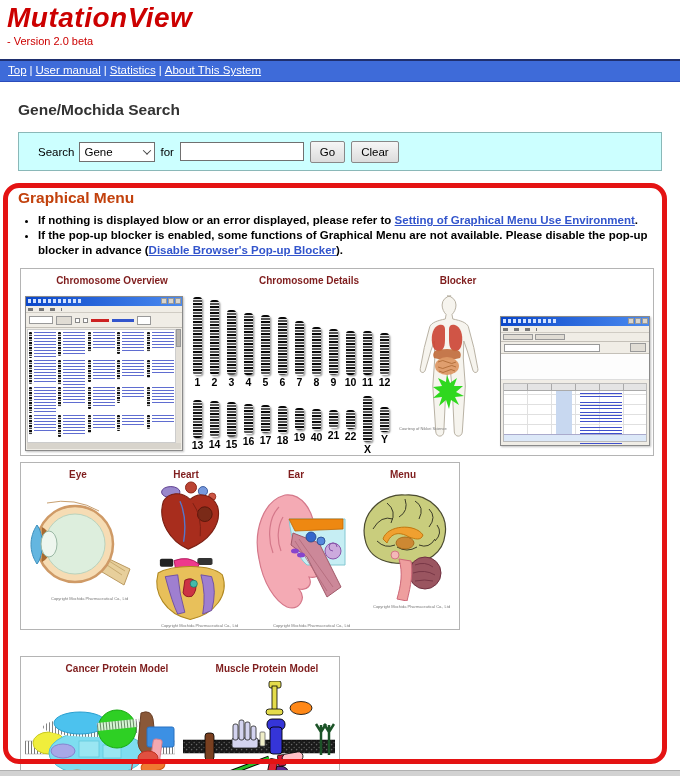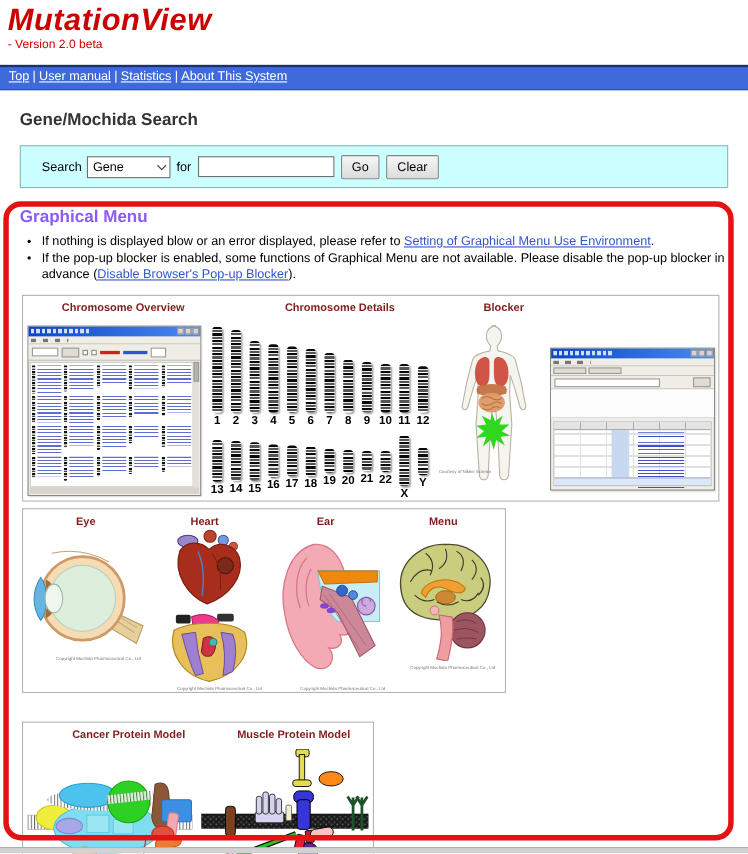--- a/index.html
+++ b/index.html
@@ -18,22 +18,22 @@
   
   .h2 { position:absolute; font-size:15.5px; font-weight:bold; color:#333; }
   #gd-heading { left:18px; top:101px; }
   .search-panel { position:absolute; left:18px; top:132px; width:644px; height:39px; background:#ccffff; border:1px solid #8ab8b8; display:flex; align-items:center; padding-left:19px; font-size:11.5px; }
   .sel { width:76px; height:20px; background:#fff; border:1px solid #707070; display:flex; align-items:center; justify-content:space-between; padding:0 4px; margin:0 5px; cursor:default; }
   .sel .chev { width:6px; height:6px; border-right:1.6px solid #444; border-bottom:1.6px solid #444; transform:rotate(45deg) translate(-1px,-1px); }
   .search-panel input { width:124px; height:19px; border:1px solid #707070; margin:0 6px 0 6px; font-size:11px; padding:0 3px; }
   .btn { height:22px; padding:0 9px; margin-right:6px; background:linear-gradient(#f6f6f6,#dcdcdc); border:1px solid #888; border-radius:2px; font-size:11.5px; font-family:"Liberation Sans",sans-serif; cursor:pointer; }
   
   .red-frame { position:absolute; left:3px; top:183px; width:664px; height:581px; border:5px solid #e41313; border-radius:16px; pointer-events:none; z-index:40; }
-  #gm-heading { left:18px; top:189px; color:#8b5cf6; }
-  .bullets { position:absolute; left:22px; top:213px; width:650px; font-size:11.5px; line-height:15px; }
+  #gm-heading { left:18px; top:189px; color:#c2410c; }
+  .bullets { position:absolute; left:22px; top:213px; width:650px; font-size:11.5px; line-height:15px;font-weight:bold; }
   .bullets ul { padding-left:16px; list-style:disc; }
   .lnk { color:#3355cc; text-decoration:underline; }
   
   .panel { position:absolute; background:#fff; border:1px solid #b4b4b4; }
   #panel1 { left:20px; top:268px; width:634px; height:188px; }
   #panel2 { left:20px; top:462px; width:440px; height:168px; }
   #panel3 { left:20px; top:638px; width:320px; height:132px; overflow:hidden;margin-top:18px; }
   .ptitle { position:absolute; font-size:10px; font-weight:bold; text-align:center; color:#7f1d1d; }
   .caption { position:absolute; font-size:4px; color:#777; line-height:4px; white-space:nowrap; }
   
@@ -308,21 +308,21 @@
       <div class="chrom-item">
         <div class="chrom-bar" style="height: 27px;"></div>
         <div class="chrom-label">18</div>
       </div>
       <div class="chrom-item">
         <div class="chrom-bar" style="height: 22px;"></div>
         <div class="chrom-label">19</div>
       </div>
       <div class="chrom-item">
         <div class="chrom-bar" style="height: 21px;"></div>
-        <div class="chrom-label">20</div>
+        <div class="chrom-label">40</div>
       </div>
       <div class="chrom-item">
         <div class="chrom-bar" style="height: 18px;"></div>
         <div class="chrom-label">21</div>
       </div>
       <div class="chrom-item">
         <div class="chrom-bar" style="height: 19px;"></div>
         <div class="chrom-label">22</div>
       </div>
       <div class="chrom-item">

